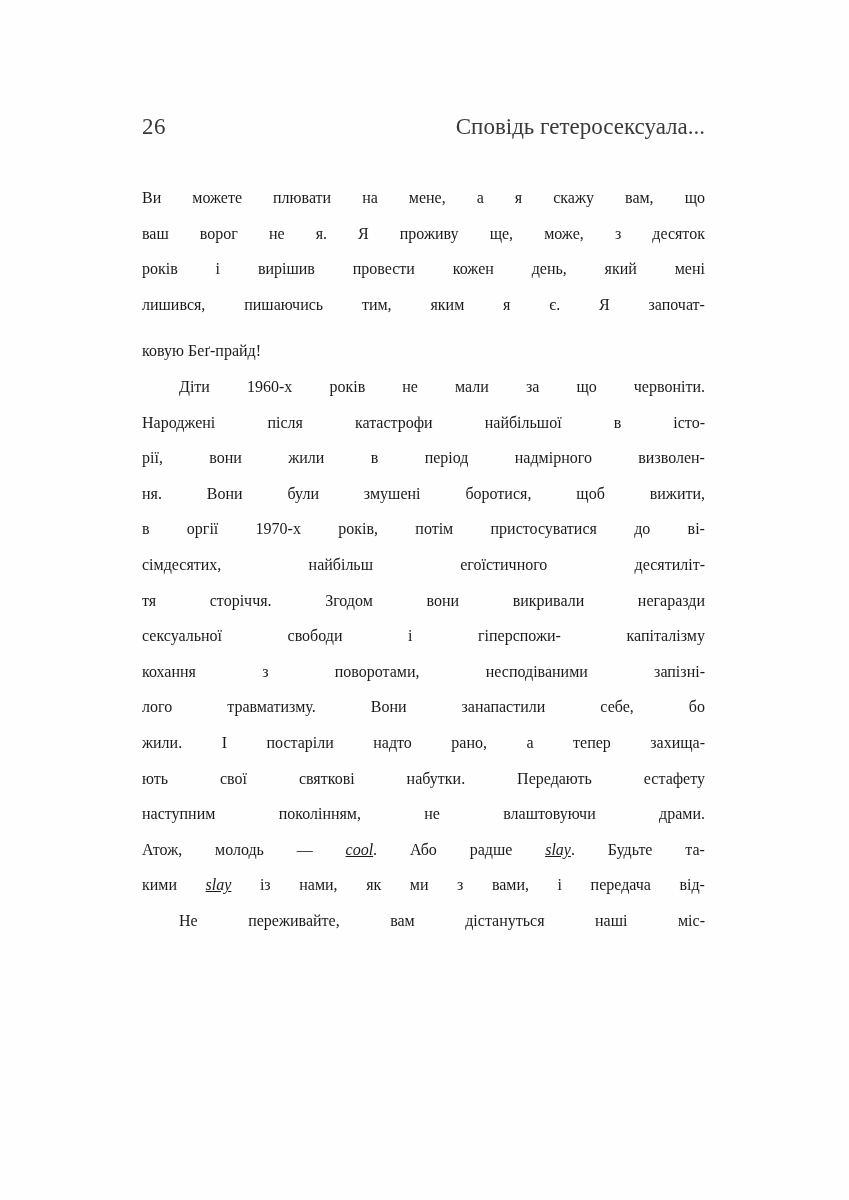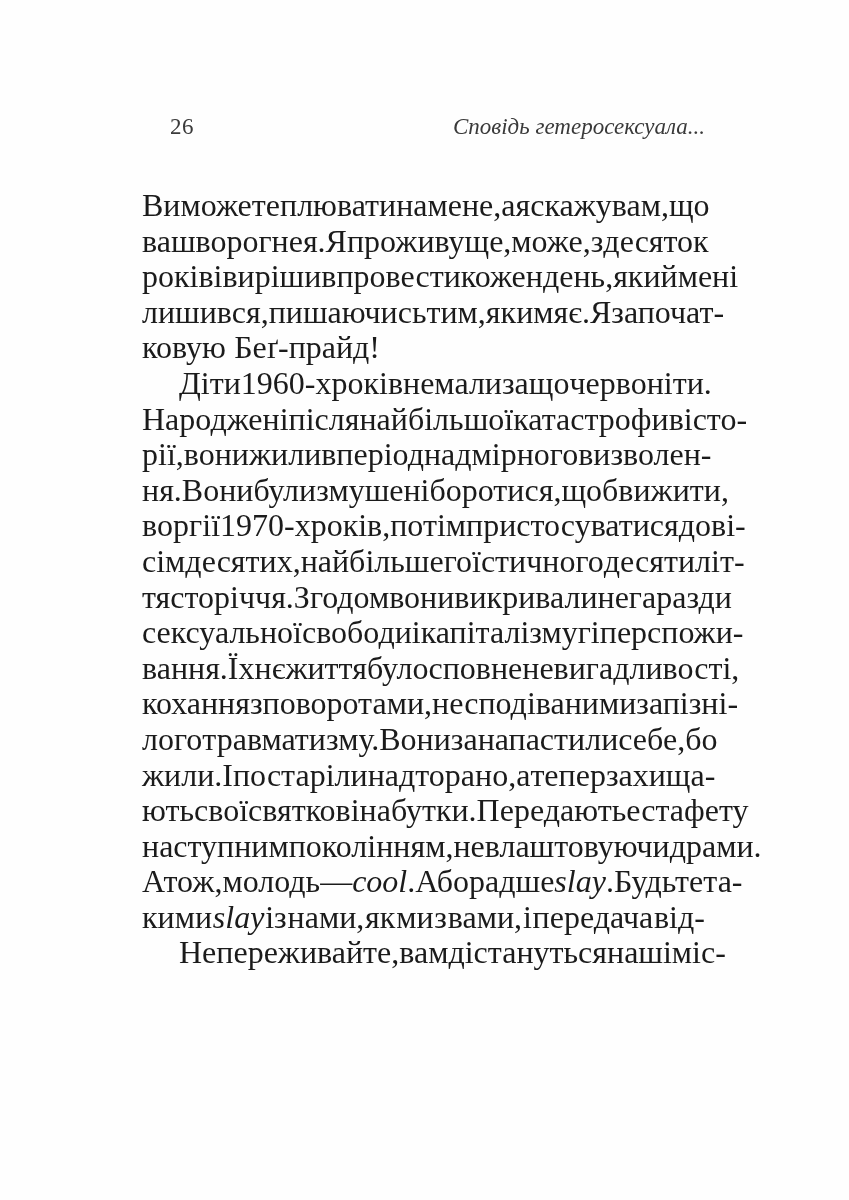--- a/index.html
+++ b/index.html
@@ -23,52 +23,52 @@
     width: 563px;
     display: flex;
     justify-content: space-between;
     align-items: baseline;
     font-size: 23px;
     line-height: 30px;
     color: #3a3a3a;
   }
   .pagenum {
     letter-spacing: 0.5px;
-    margin-left: 28px;
   }
   .runtitle {
-    font-style: italic;
     text-align: right;
   }
   .bodytext {
     position: absolute;
     left: 142px;
-    top: 188px;
+    top: 180px;
     width: 563px;
-    font-size: 32px;
+    font-size: 16px;
   }
   .line {
     display: flex;
     justify-content: space-between;
     align-items: baseline;
     line-height: 35.6px;
     height: 35.6px;
   }
   .line.loose {
     justify-content: flex-start;
     gap: 0.26em;
+    margin-top: 11px;
   }
   .line.indent {
     padding-left: 37px;
   }
   .tok {
     white-space: pre;
   }
   .it {
     font-style: italic;
+    text-decoration: underline;
   }
 </style>
 </head>
 <body>
 
 <div class="page">
   <header class="pagehead">
     <span class="pagenum">26</span>
     <span class="runtitle">Сповідь гетеросексуала...</span>
   </header>
@@ -131,22 +131,22 @@
           <span class="tok"><span>років</span></span>
           <span class="tok"><span>не</span></span>
           <span class="tok"><span>мали</span></span>
           <span class="tok"><span>за</span></span>
           <span class="tok"><span>що</span></span>
           <span class="tok"><span>червоніти.</span></span>
         </div>
         <div class="line">
           <span class="tok"><span>Народжені</span></span>
           <span class="tok"><span>після</span></span>
+          <span class="tok"><span>катастрофи</span></span>
           <span class="tok"><span>найбільшої</span></span>
-          <span class="tok"><span>катастрофи</span></span>
           <span class="tok"><span>в</span></span>
           <span class="tok"><span>істо-</span></span>
         </div>
         <div class="line">
           <span class="tok"><span>рії,</span></span>
           <span class="tok"><span>вони</span></span>
           <span class="tok"><span>жили</span></span>
           <span class="tok"><span>в</span></span>
           <span class="tok"><span>період</span></span>
           <span class="tok"><span>надмірного</span></span>
@@ -182,30 +182,22 @@
           <span class="tok"><span>сторіччя.</span></span>
           <span class="tok"><span>Згодом</span></span>
           <span class="tok"><span>вони</span></span>
           <span class="tok"><span>викривали</span></span>
           <span class="tok"><span>негаразди</span></span>
         </div>
         <div class="line">
           <span class="tok"><span>сексуальної</span></span>
           <span class="tok"><span>свободи</span></span>
           <span class="tok"><span>і</span></span>
+          <span class="tok"><span>гіперспожи-</span></span>
           <span class="tok"><span>капіталізму</span></span>
-          <span class="tok"><span>гіперспожи-</span></span>
-        </div>
-        <div class="line">
-          <span class="tok"><span>вання.</span></span>
-          <span class="tok"><span>Їхнє</span></span>
-          <span class="tok"><span>життя</span></span>
-          <span class="tok"><span>було</span></span>
-          <span class="tok"><span>сповнене</span></span>
-          <span class="tok"><span>вигадливості,</span></span>
         </div>
         <div class="line">
           <span class="tok"><span>кохання</span></span>
           <span class="tok"><span>з</span></span>
           <span class="tok"><span>поворотами,</span></span>
           <span class="tok"><span>несподіваними</span></span>
           <span class="tok"><span>запізні-</span></span>
         </div>
         <div class="line">
           <span class="tok"><span>лого</span></span>

